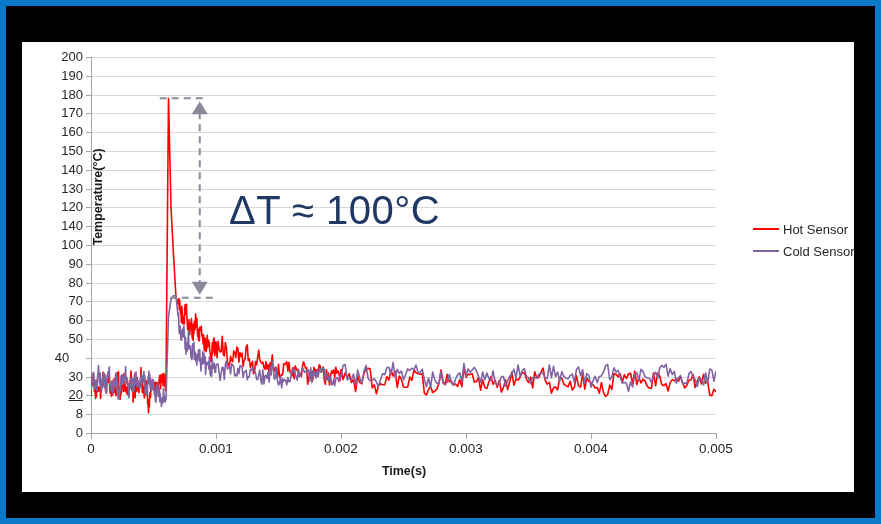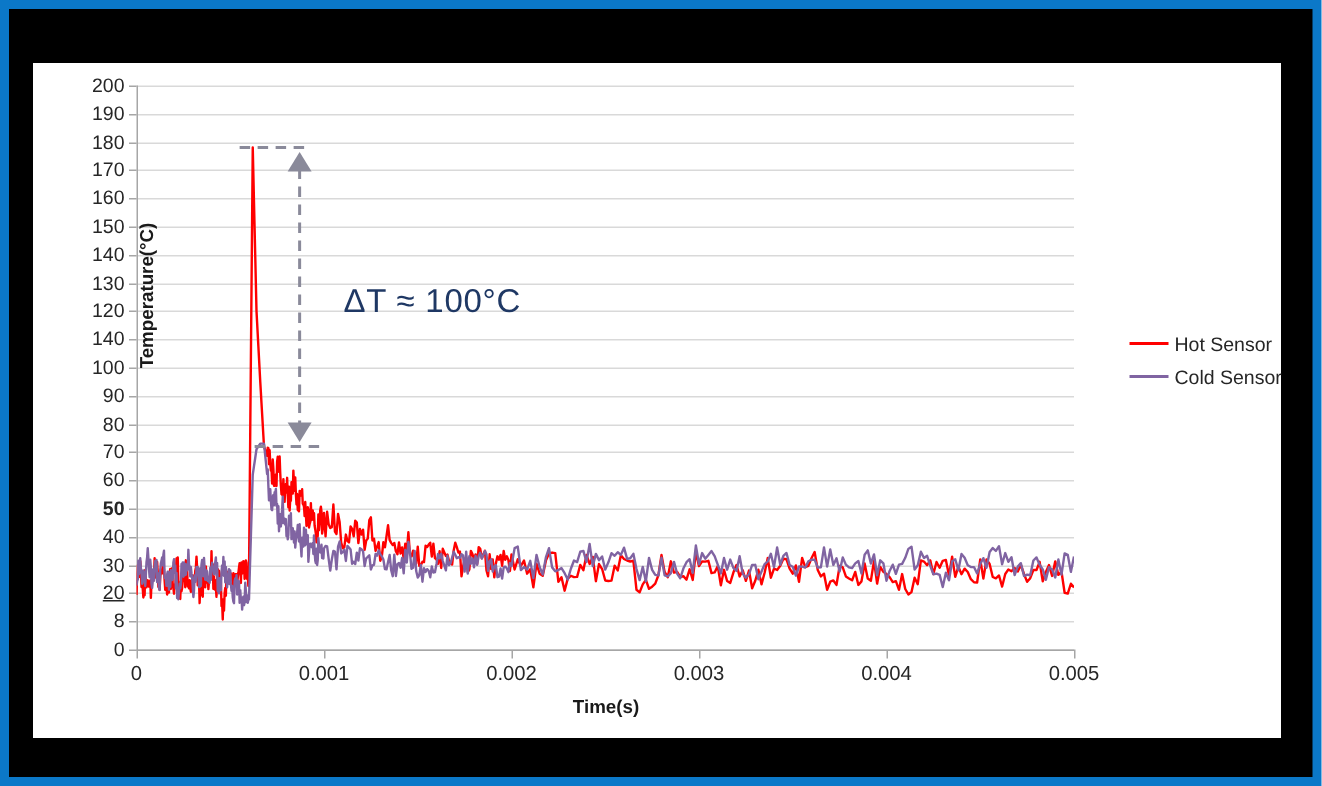--- a/index.html
+++ b/index.html
@@ -124,21 +124,21 @@
     width: 626px;
     text-align: center;
     font-size: 12.5px;
     font-weight: bold;
     color: #1a1a1a;
   }
   #annotation {
     position: absolute;
     left: 207px;
     top: 146px;
-    font-size: 22px;
+    font-size: 40px;
     color: #1f3864;
     white-space: nowrap;
     letter-spacing: 0.5px;
   }
   
   #legend {
     position: absolute;
     left: 731px;
     top: 176px;
     width: 120px;
@@ -221,22 +221,22 @@
         <div class="xtick" style="left: 319px;"></div>
         <div class="xtick" style="left: 444px;"></div>
         <div class="xtick" style="left: 569px;"></div>
         <div class="xtick" style="left: 694px;"></div>
       </div>
     <div id="ylabellayer">
         <div class="ylabel-box" style="left: 19px; top: 384px;">0</div>
         <div class="ylabel-box" style="left: 19px; top: 365.2px;">8</div>
         <div class="ylabel-box" style="left: 19px; top: 346.4px; text-decoration: underline;">20</div>
         <div class="ylabel-box" style="left: 19px; top: 327.6px;">30</div>
-        <div class="ylabel-box" style="left: 19px; top: 308.8px;">40</div>
-        <div class="ylabel-box" style="left: 19px; top: 290px; font-weight: bold;">50</div>
+        <div class="ylabel-box" style="left: 19px; top: 308.8px; text-align: center;">40</div>
+        <div class="ylabel-box" style="left: 19px; top: 290px;">50</div>
         <div class="ylabel-box" style="left: 19px; top: 271.2px;">60</div>
         <div class="ylabel-box" style="left: 19px; top: 252.4px;">70</div>
         <div class="ylabel-box" style="left: 19px; top: 233.6px;">80</div>
         <div class="ylabel-box" style="left: 19px; top: 214.8px;">90</div>
         <div class="ylabel-box" style="left: 19px; top: 196px;">100</div>
         <div class="ylabel-box" style="left: 19px; top: 177.2px;">140</div>
         <div class="ylabel-box" style="left: 19px; top: 158.4px;">120</div>
         <div class="ylabel-box" style="left: 19px; top: 139.6px;">130</div>
         <div class="ylabel-box" style="left: 19px; top: 120.8px;">140</div>
         <div class="ylabel-box" style="left: 19px; top: 102px;">150</div>

